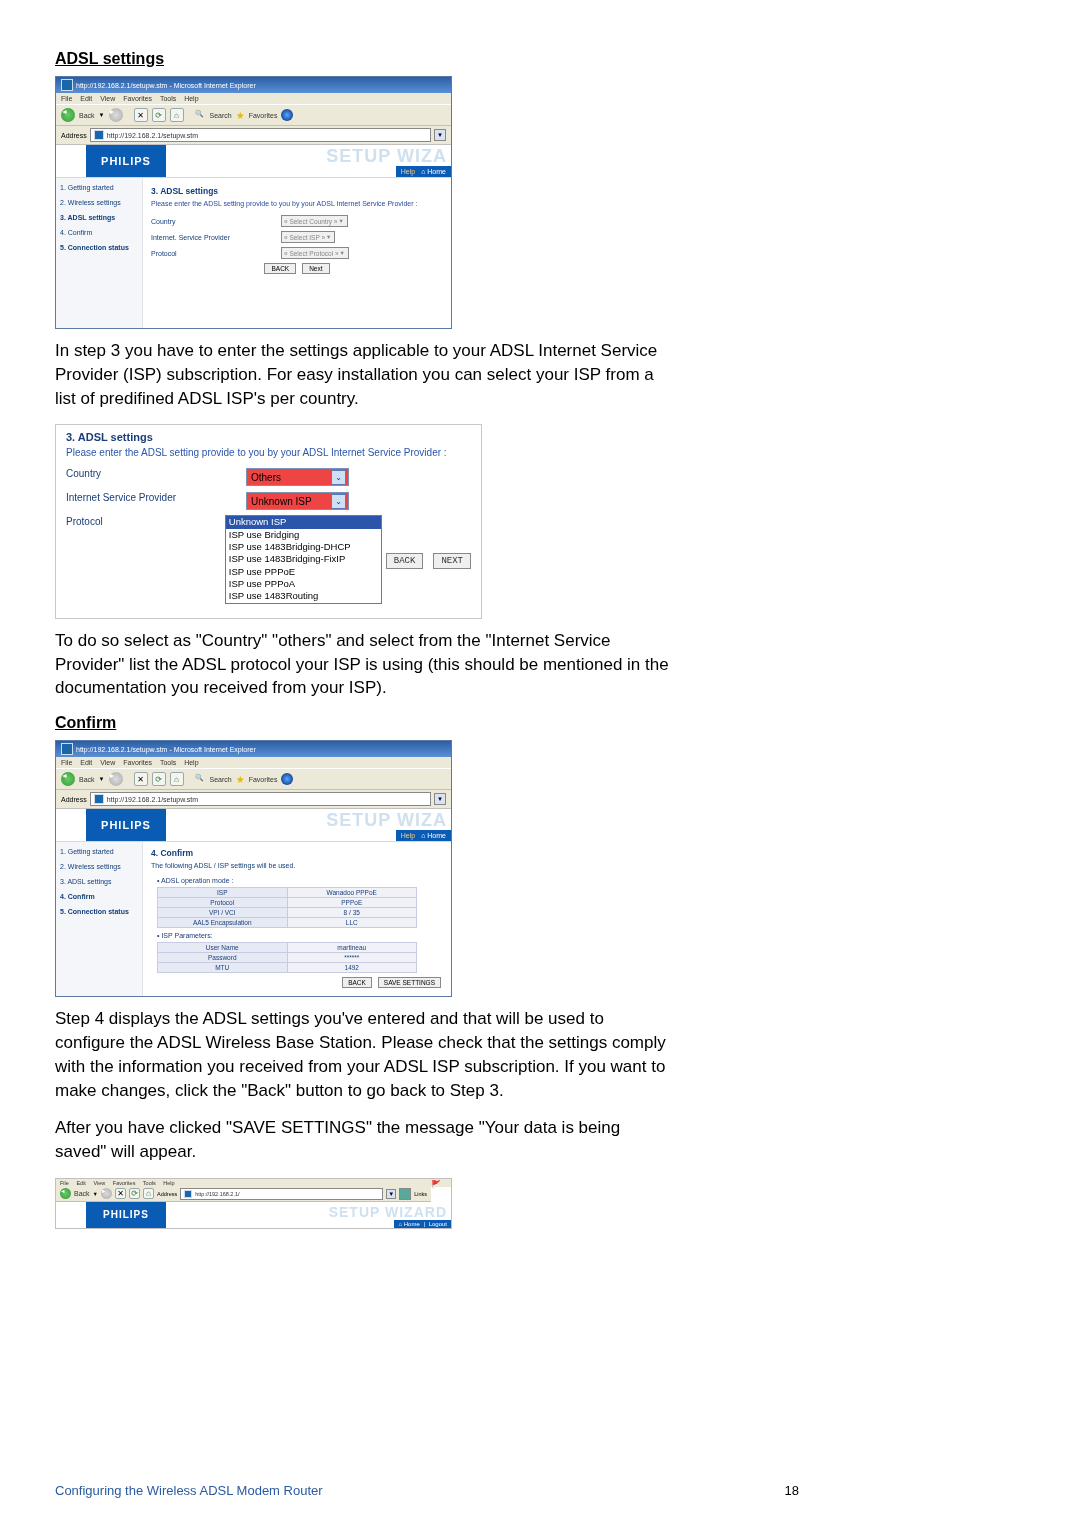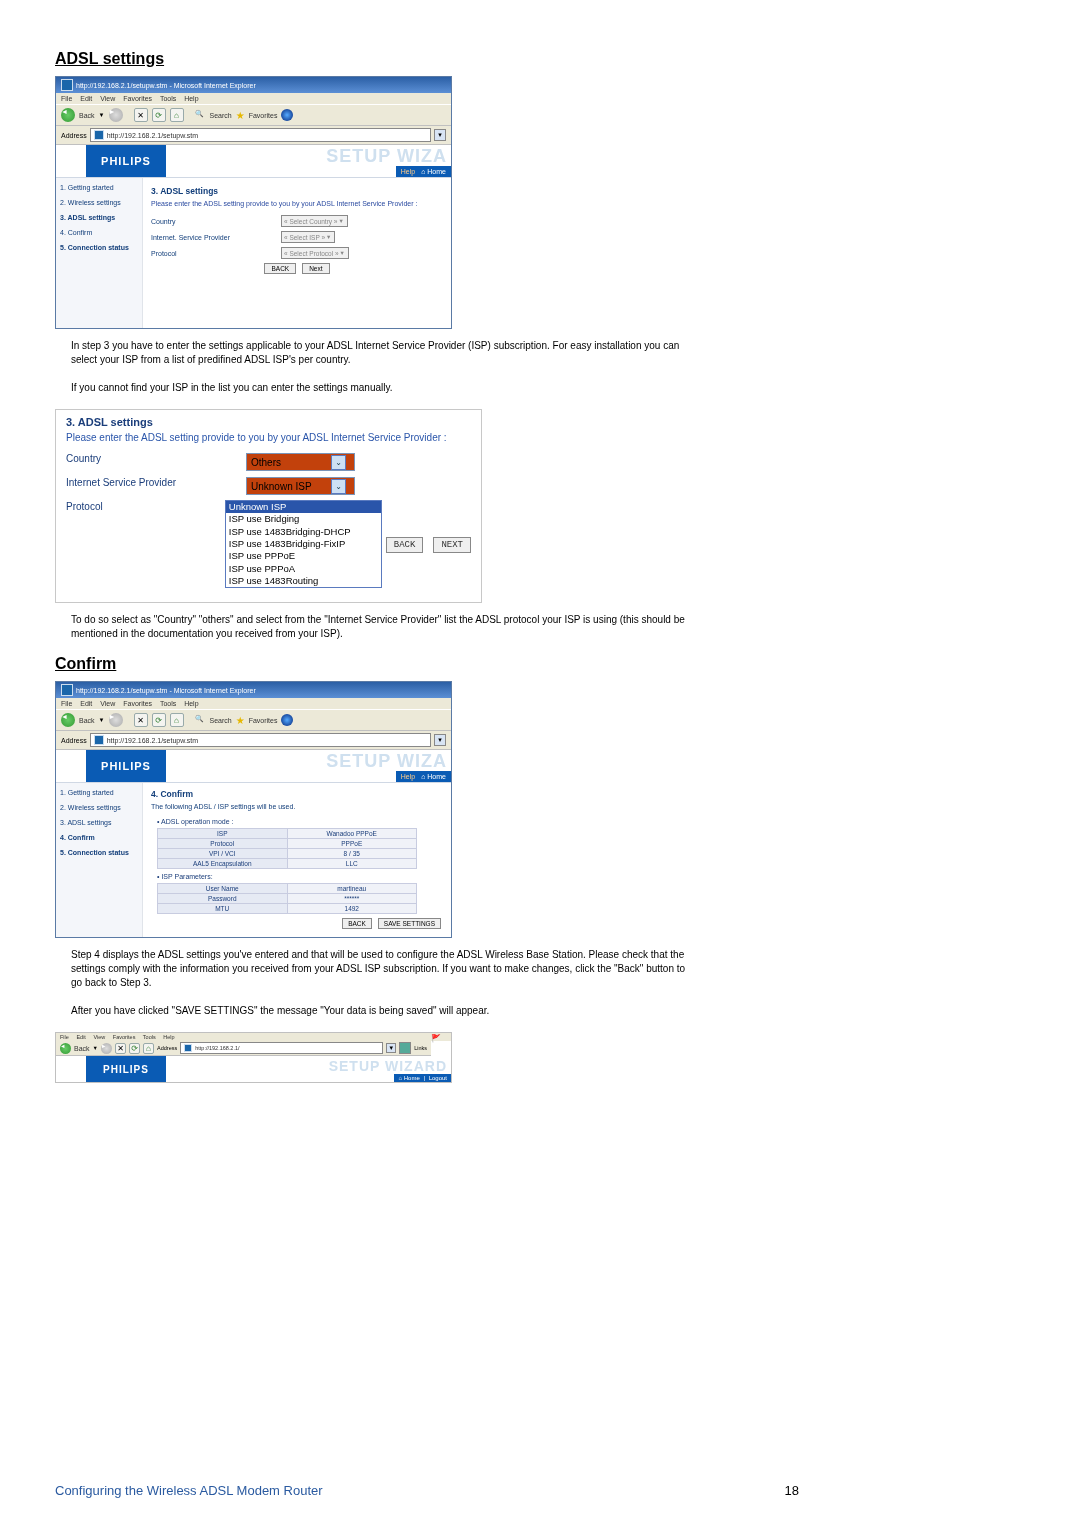--- a/index.html
+++ b/index.html
@@ -17,24 +17,24 @@
     min-height: 1528px;
   }
   .section-heading {
     font-size: 16px;
     font-weight: bold;
     text-decoration: underline;
     margin: 0 0 8px 0;
     color: #000;
   }
   .body-text {
-    font-size: 10px;
+    font-size: 17px;
     line-height: 1.4;
     max-width: 620px;
-    margin: 6px 0 14px 16px;
+    margin: 6px 0 14px 0;
     color: #000;
   }
 
   
   .ie-window {
     width: 395px;
     border: 1px solid #5a7aa5;
     background: #fff;
     margin-bottom: 10px;
     font-size: 7px;
@@ -150,23 +150,23 @@
     font-size:10px;
     padding: 6px 10px 8px 10px;
     color:#333;
     position:relative;
   }
   .adsl-pane .wh { font-weight:bold; color:#1a3d7a; font-size:11px; margin-bottom:4px;}
   .adsl-pane .winstr { color:#2a55aa; font-size:10px; margin-bottom:10px;}
   .adsl-row2 { display:flex; align-items:flex-start; font-size:10px; margin-bottom:6px;}
   .adsl-row2 .lbl2 { width:180px; color:#1a3d7a;}
   .sel2 {
-    border:1px solid #7a94b8; background:#c2410c; font-size:10px;
+    border:1px solid #7a94b8; background:#ef4444; font-size:10px;
     width: 95px; height:16px; display:flex;align-items:center;justify-content:space-between;
-    padding:0 8px 0 4px; color:#000;
+    padding:0 2px 0 4px; color:#000;
   }
   .sel2 .dd { background:#cde0f4;border:1px solid #5a7abf; width:13px;height:13px;display:flex;align-items:center;justify-content:center;font-size:8px;color:#245;}
   .listbox {
     border:1px solid #5a7abf; background:#fff; width: 155px;
     font-size:9.5px; line-height:1.3; margin-top:-1px;
   }
   .listbox .sel { background:#2a55aa; color:#fff; padding:0 3px;}
   .listbox div { padding:0 3px; color:#000;}
   .back-next { border:1px solid #888; background:#efefef; font-size:9px; padding:2px 7px; margin-left:4px;}
 
@@ -295,21 +295,20 @@
         </div>
         <div class="wiz-btns">
           <span class="mini-btn">BACK</span>
           <span class="mini-btn">Next</span>
         </div>
       </div>
     </div>
   </div>
 
   <div class="body-text">In step 3 you have to enter the settings applicable to your ADSL Internet Service Provider (ISP) subscription. For easy installation you can select your ISP from a list of predifined ADSL ISP's per country.</div>
-  <div class="body-text">If you cannot find your ISP in the list you can enter the settings manually.</div>
 
   <div class="adsl-pane">
     <div class="wh">3. ADSL settings</div>
     <div class="winstr">Please enter the ADSL setting provide to you by your ADSL Internet Service Provider :</div>
 
     <div class="adsl-row2">
       <div class="lbl2">Country</div>
       <div class="sel2">
         <span>Others</span>
         <span class="dd">⌄</span>

